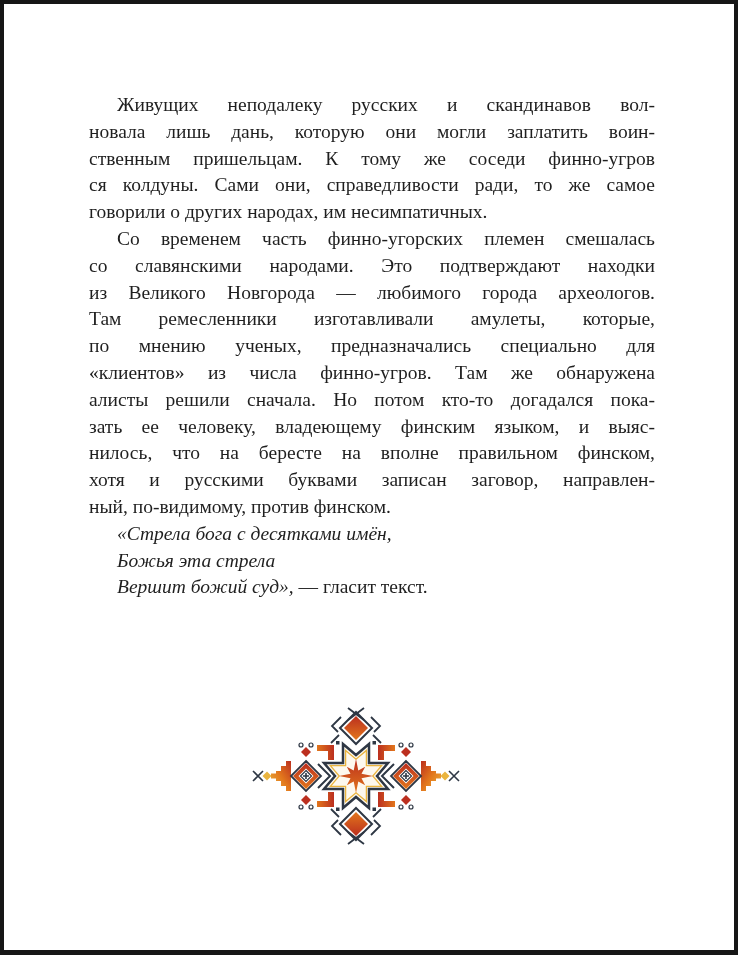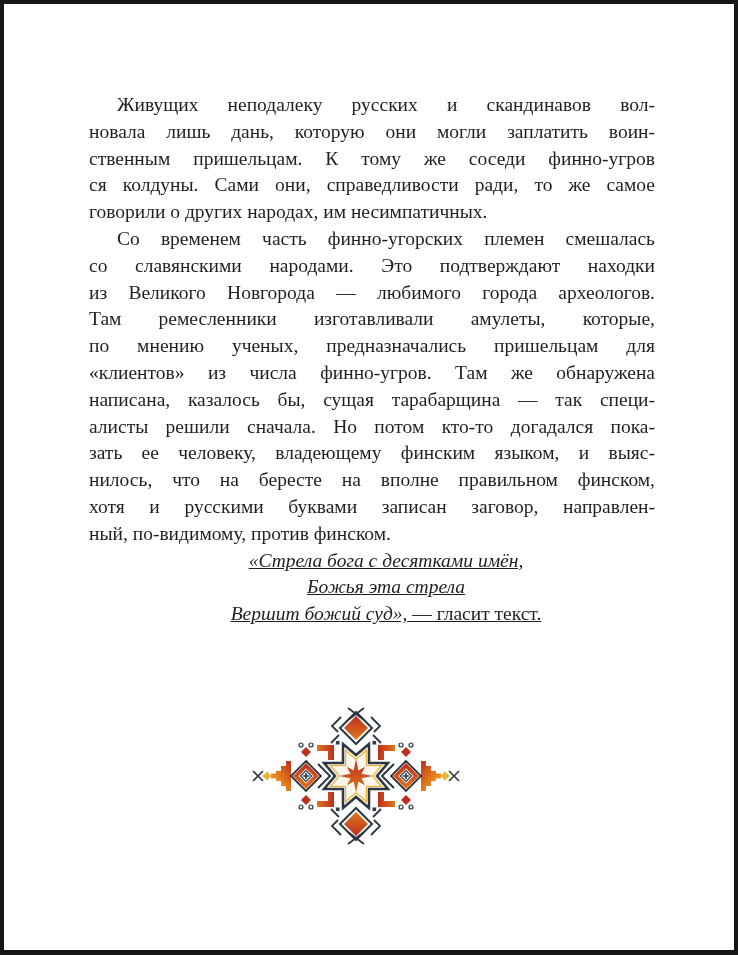--- a/index.html
+++ b/index.html
@@ -24,22 +24,21 @@
   .para{margin:0;padding:0;}
   .line{
     text-align:justify;
     text-align-last:justify;
     white-space:nowrap;
   }
   .line.first{text-indent:28px;}
   .line.last{text-align-last:auto;white-space:normal;}
   .verse-line{
     margin-left:28px;
-    text-align:center;
-    text-decoration:underline;
+    text-align:left;
   }
   .verse-line .it{font-style:italic;}
   .verse-line .rm{font-style:normal;}
   .ornament{
     position:absolute;
     left:242px;top:703px;
     width:220px;height:138px;
   }
 </style>
 </head>
@@ -53,23 +52,22 @@
         <div class="line">новала лишь дань, которую они могли заплатить воин-</div>
         <div class="line">ственным пришельцам. К тому же соседи финно-угров</div>
         <div class="line">ся колдуны. Сами они, справедливости ради, то же самое</div>
         <div class="line last">говорили о других народах, им несимпатичных.</div>
       </div>
       <div class="para">
         <div class="line first">Со временем часть финно-угорских племен смешалась</div>
         <div class="line">со славянскими народами. Это подтверждают находки</div>
         <div class="line">из Великого Новгорода — любимого города археологов.</div>
         <div class="line">Там ремесленники изготавливали амулеты, которые,</div>
-        <div class="line">по мнению ученых, предназначались пришельцам для</div>
+        <div class="line">по мнению ученых, предназначались специально для</div>
         <div class="line">«клиентов» из числа финно-угров. Там же обнаружена</div>
-        <div class="line">написана, казалось бы, сущая тарабарщина — так специ-</div>
         <div class="line">алисты решили сначала. Но потом кто-то догадался пока-</div>
         <div class="line">зать ее человеку, владеющему финским языком, и выяс-</div>
         <div class="line">нилось, что на бересте на вполне правильном финском,</div>
         <div class="line">хотя и русскими буквами записан заговор, направлен-</div>
         <div class="line last">ный, по-видимому, против финском.</div>
       </div>
       <div class="para">
         <div class="verse-line"><span class="it">«Стрела бога с десятками имён,</span></div>
         <div class="verse-line"><span class="it">Божья эта стрела</span></div>
         <div class="verse-line"><span class="it">Вершит божий суд»,</span><span class="rm"> — гласит текст.</span></div>

